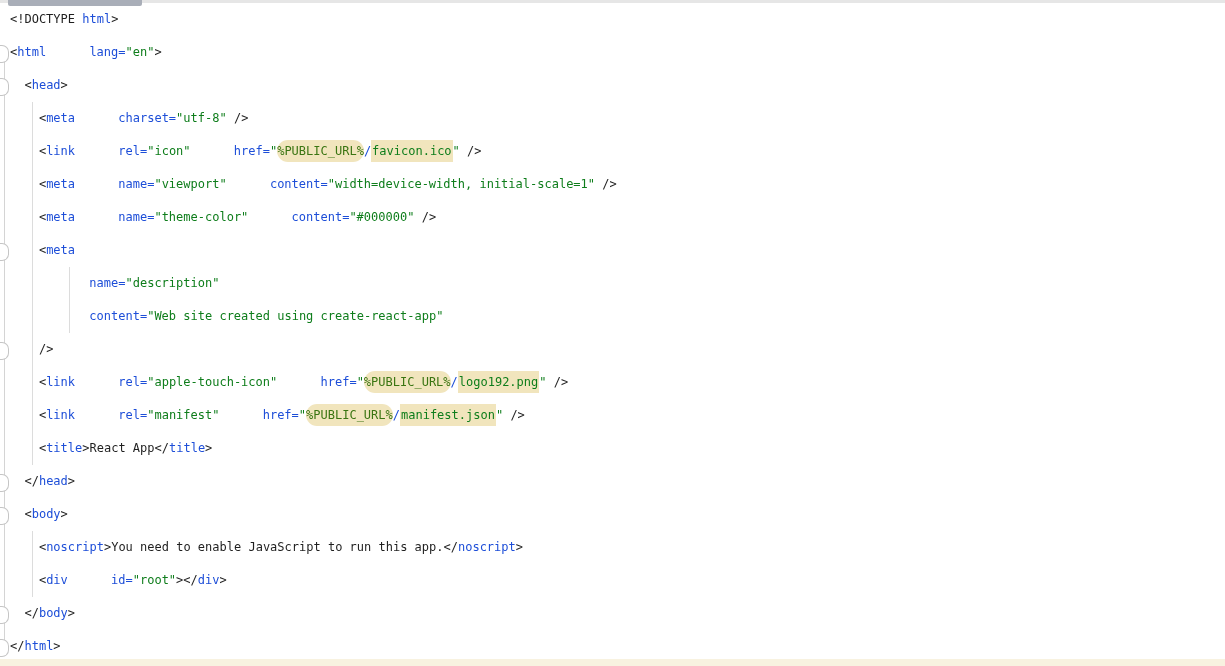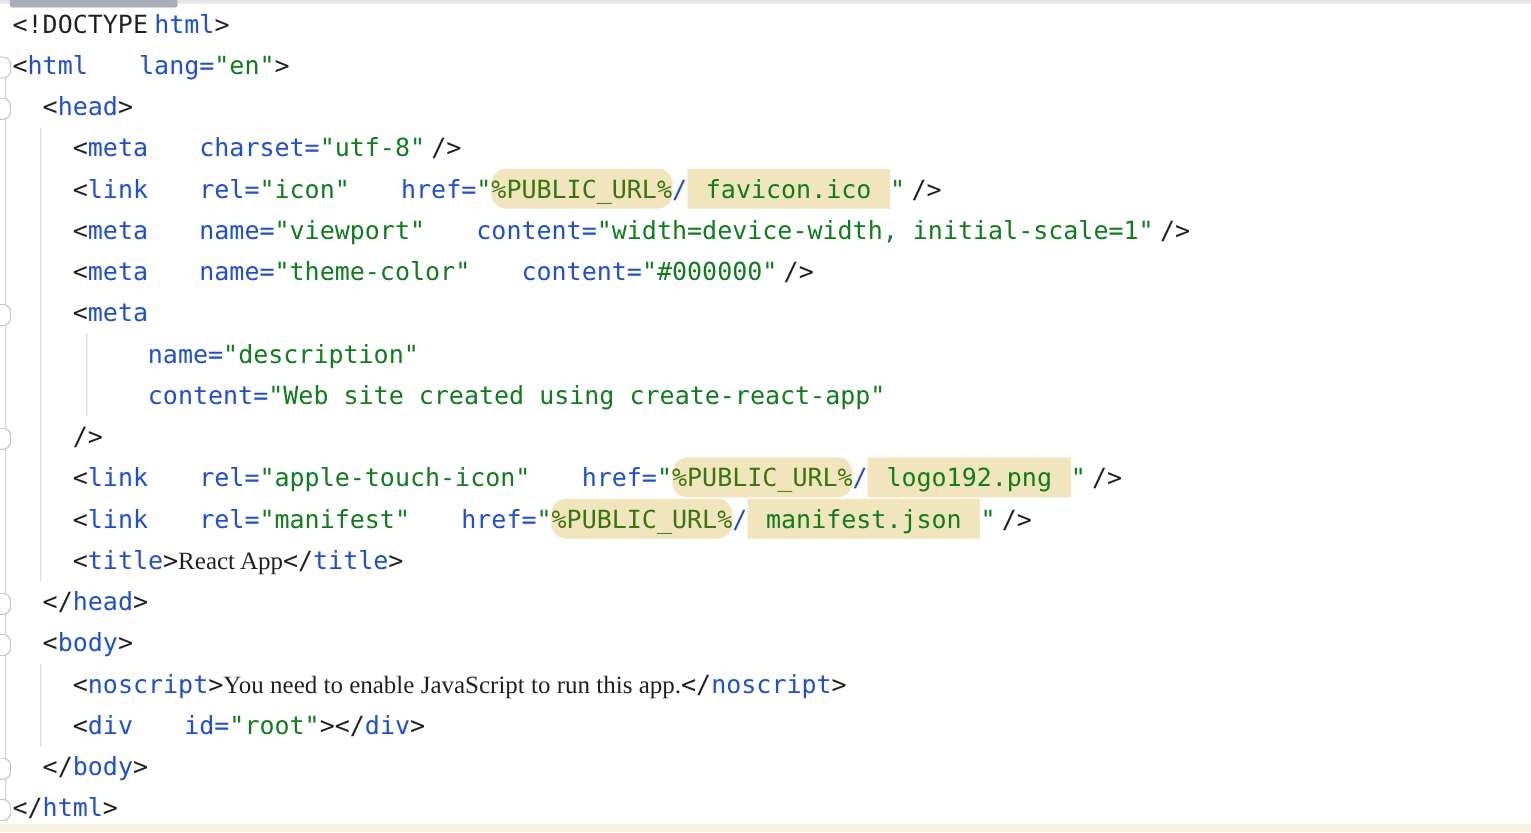--- a/index.html
+++ b/index.html
@@ -45,33 +45,33 @@
   }
   
   .code {
     position: absolute; top: 3px; left: 0; right: 0;
     margin: 0; z-index: 3;
   }
   .line {
     height: 33px; line-height: 33px;
     padding-left: 10px;
     white-space: pre;
-    font-size: 20px;
+    font-size: 12px;
     letter-spacing: 0;
   }
   .tk-p { color: var(--punctuation, #1f1f1f); }
   .tk-t { color: var(--tag, #1d4ed8); }
   .tk-a { color: var(--attribute, #1d4ed8); margin-left: 36px; }
   .tk-q { color: var(--attribute, #1d4ed8); }
   .tk-s { color: var(--string, #0e7d1b); }
-  .tk-x { color: var(--text, #1f1f1f); font-family: Liberation Serif, serif; }
+  .tk-x { color: var(--text, #1f1f1f); }
   .tk-i { color: var(--text, #1f1f1f); }
   .tk-b { color: var(--attribute, #1d4ed8); }
   .tk-v { color: var(--template_var, #3a7512); background: var(--template_bg, #f1e5bd); padding: 4px 0; border-radius: 12px; }
-  .tk-f { color: var(--string, #0e7d1b); background: var(--template_bg, #f1e5bd); padding: 4px 15px; }
+  .tk-f { color: var(--string, #0e7d1b); background: var(--template_bg, #f1e5bd); padding: 4px 1px; }
 </style>
 </head>
 <body>
 
 <div class="editor">
   <div class="hscroll-track">
     <div class="hscroll-thumb" id="hthumb" style="left: 8px; width: 134px; height: 6px;"></div>
   </div>
   <div id="gutter">
       <div class="fold-line" style="left: 4px; top: 52.5px; height: 594px;"></div>

